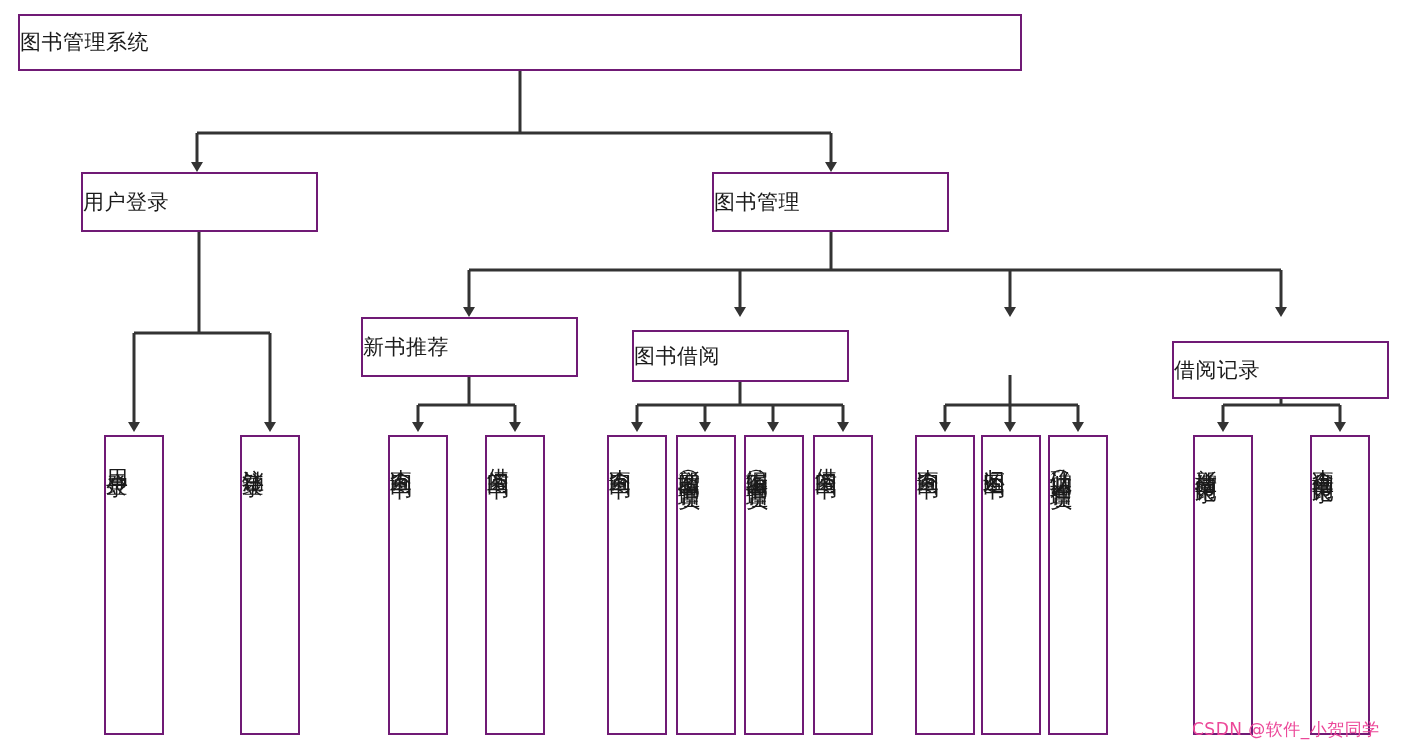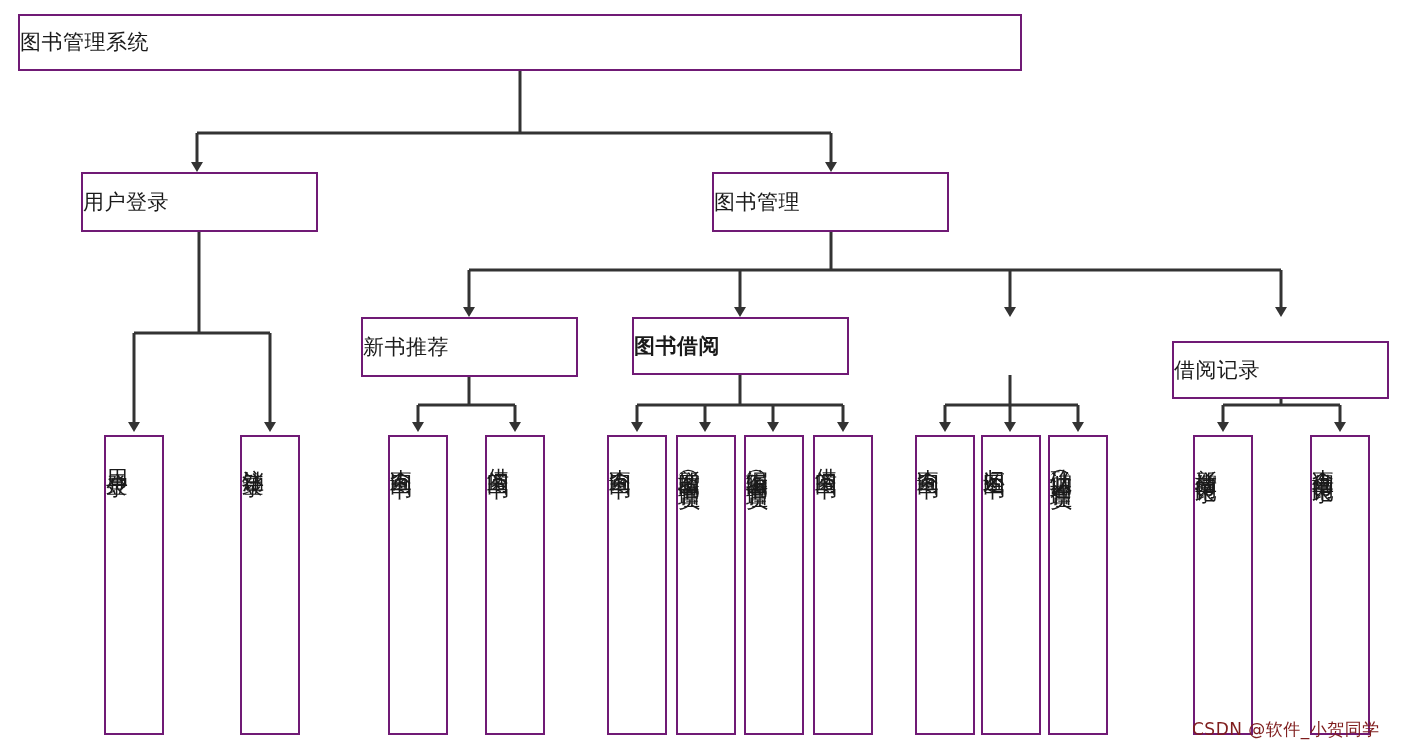--- a/index.html
+++ b/index.html
@@ -56,21 +56,21 @@
     writing-mode: vertical-rl;
     text-orientation: upright;
     font-size: 22px;
     line-height: 1;
     letter-spacing: 3px;
     white-space: nowrap;
   }
   .watermark {
     position: absolute;
     font-size: 17px;
-    color: #7f1d1d;
+    color: #ec4899;
     white-space: nowrap;
     z-index: 5;
     letter-spacing: 0.5px;
   }
 </style>
 </head>
 <body>
 
 <div id="canvas">
 
@@ -131,21 +131,21 @@
   <div class="node horiz" style="left:81px; top:172px; width:237px; height:60px;">
     <span class="lbl">用户登录</span>
   </div>
   <div class="node horiz" style="left:712px; top:172px; width:237px; height:60px;">
     <span class="lbl">图书管理</span>
   </div>
 
   <div class="node horiz" style="left:361px; top:317px; width:217px; height:60px;font-family:Liberation Serif, serif;">
     <span class="lbl">新书推荐</span>
   </div>
-  <div class="node horiz" style="left:632px; top:317px; width:217px; height:58px;font-weight:bold;">
+  <div class="node horiz" style="left:632px; top:330px; width:217px; height:52px;">
     <span class="lbl">图书借阅</span>
   </div>
   <div class="node horiz" style="left:1172px; top:317px; width:217px; height:58px;margin-top:24px;">
     <span class="lbl">借阅记录</span>
   </div>
 
   <div class="node vert" style="left:104px; top:435px; width:60px; height:300px;">
     <span class="lbl">用户登录</span>
   </div>
   <div class="node vert" style="left:240px; top:435px; width:60px; height:300px;">

